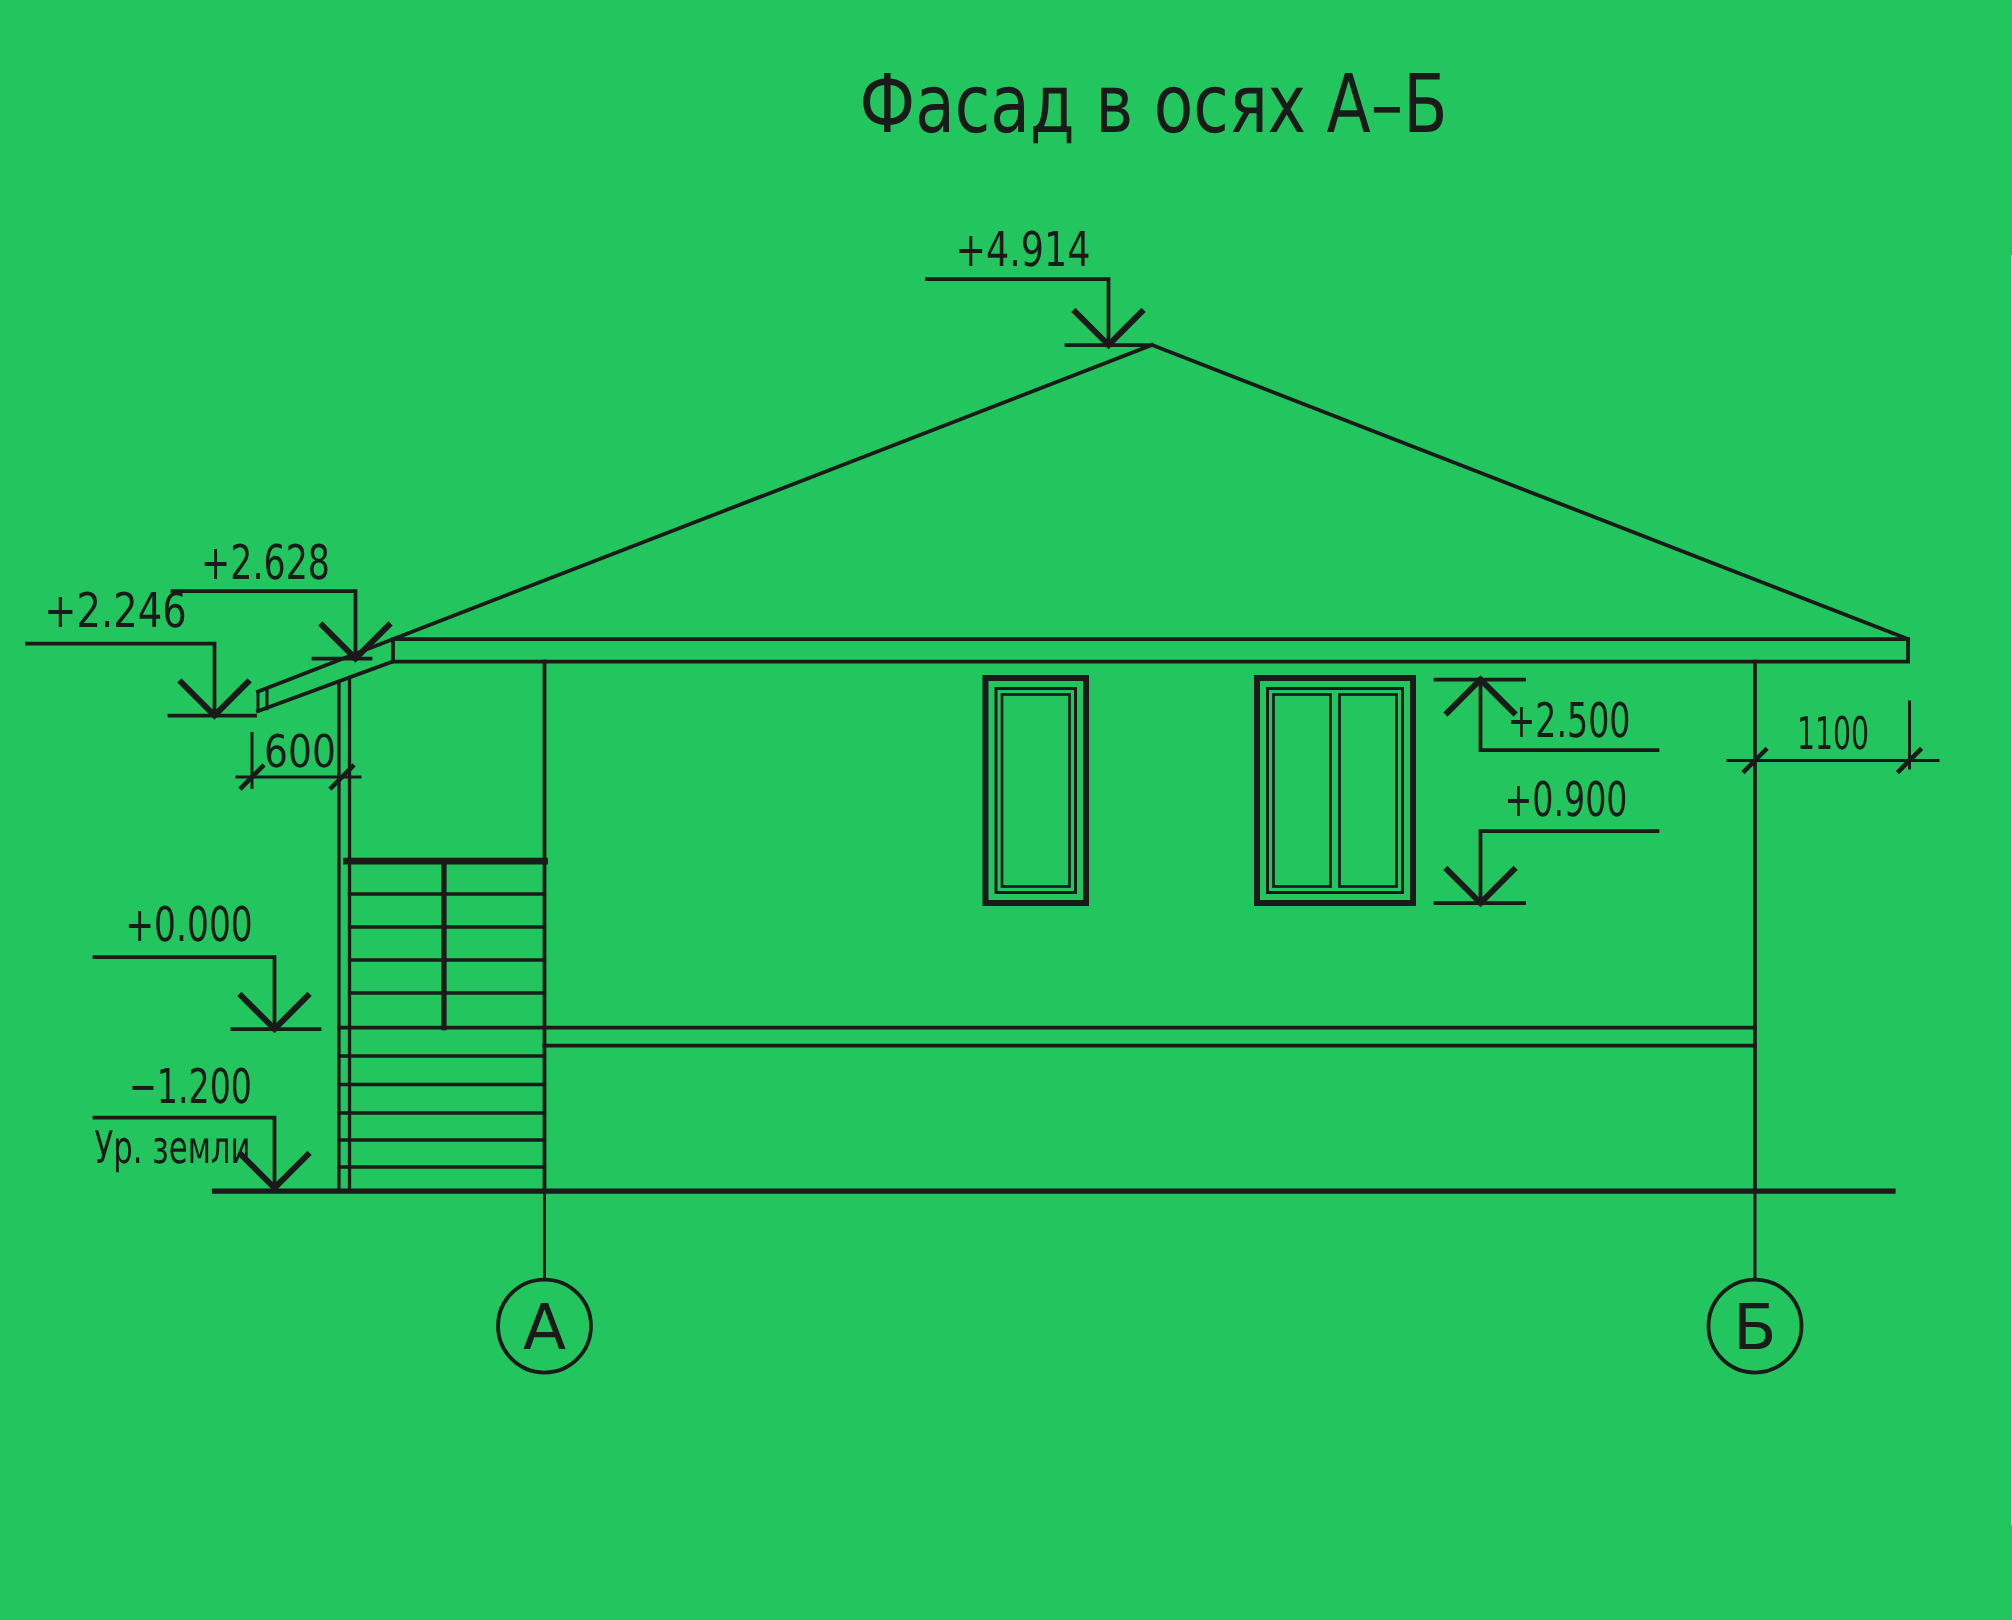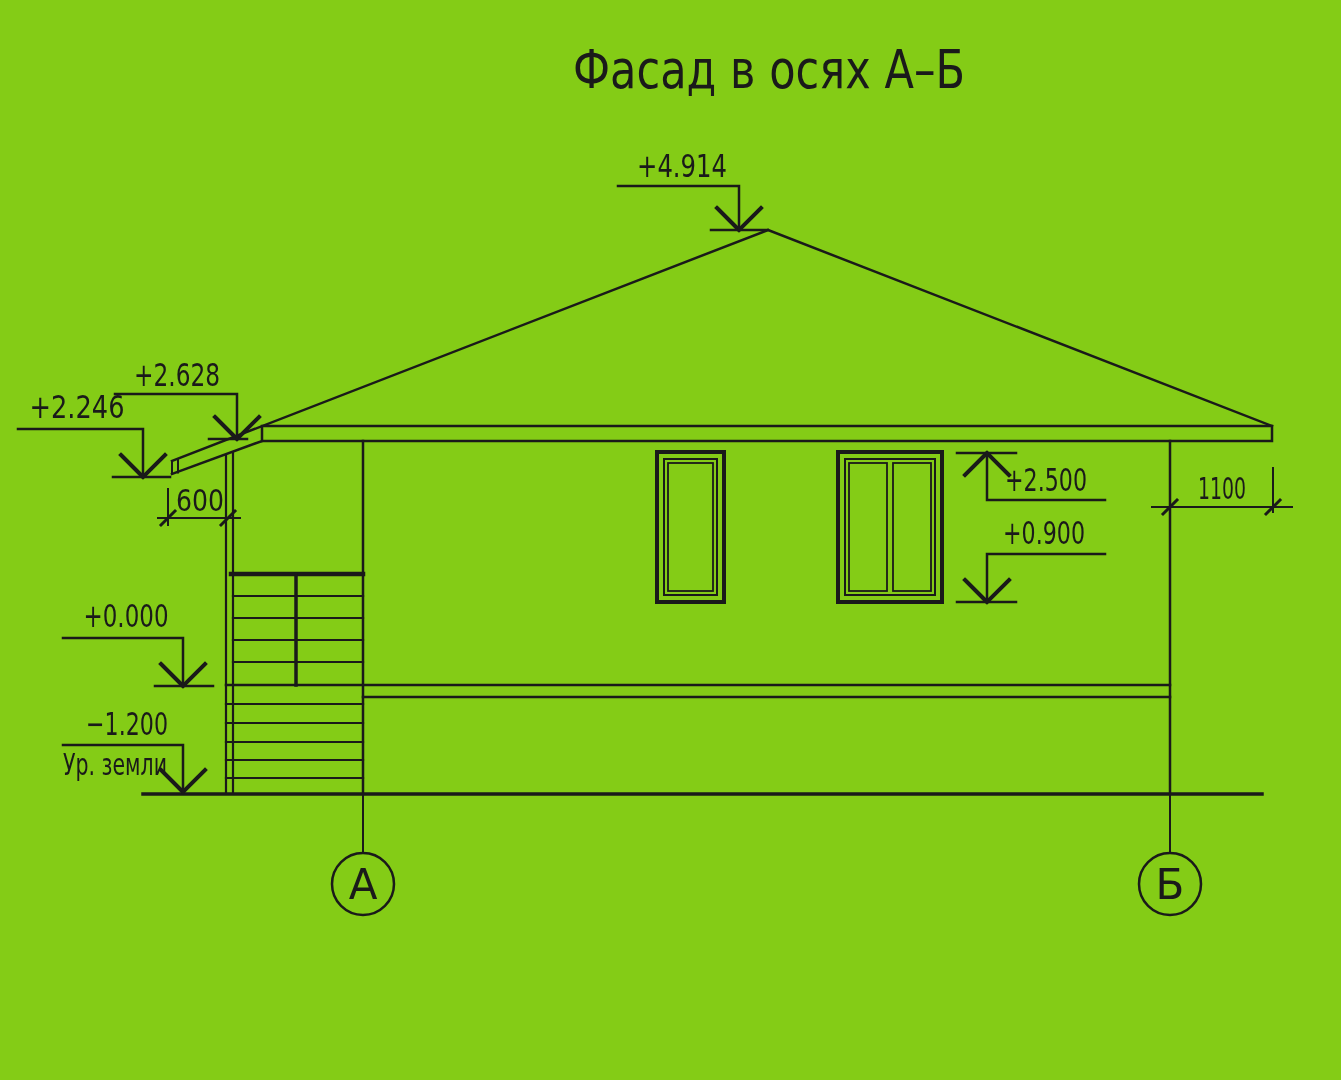--- a/index.html
+++ b/index.html
@@ -1,16 +1,16 @@
 <!DOCTYPE html>
 <html><head>
 <meta charset="utf-8">
 <style>
   html,body{margin:0;padding:0;background:#ffffff;}
-  .page{position:relative;width:1341px;height:1080px;background:#84cc16;overflow:hidden;
+  .page{position:relative;width:1341px;height:1080px;background:#22c55e;overflow:hidden;
         font-family:"DejaVu Sans",sans-serif;}
   svg{position:absolute;left:0;top:0;}
   .ln{stroke:#1a1a1a;fill:none;stroke-linecap:square;}
   .w2{stroke-width:2;}
   .w22{stroke-width:2.2;}
   .w25{stroke-width:2.5;}
   .w3{stroke-width:3;}
   .w35{stroke-width:3.5;}
   .w4{stroke-width:4;}
   .w45{stroke-width:4.5;}

